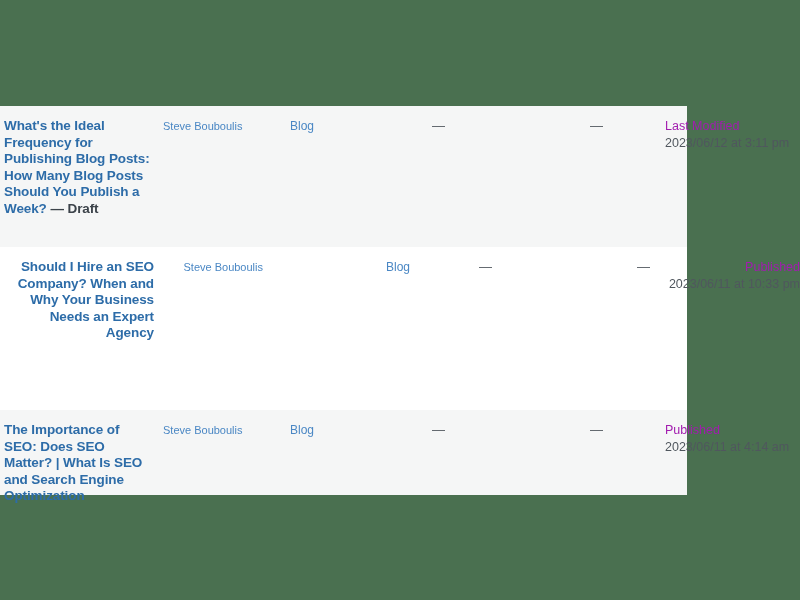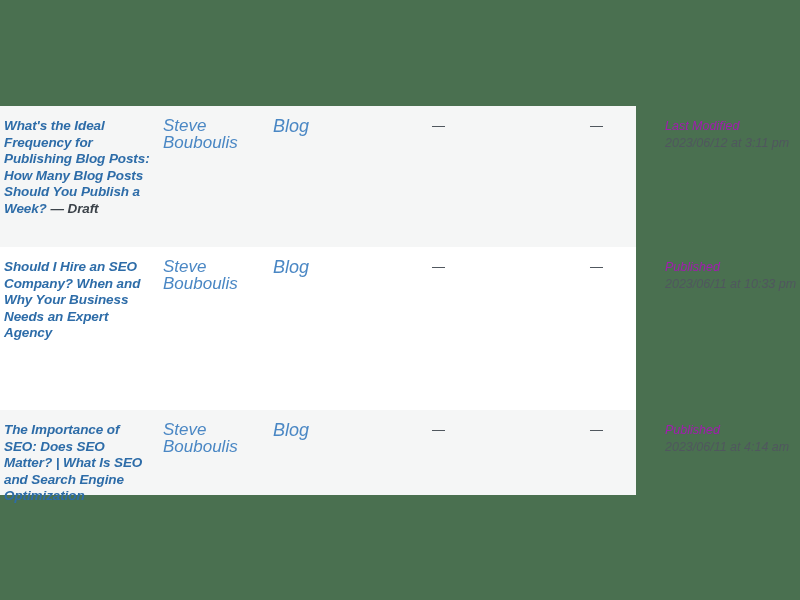--- a/index.html
+++ b/index.html
@@ -21,32 +21,31 @@
   }
   .post-table {
     position: absolute;
     left: 0;
     top: 106px;
     width: 800px;
   }
   .post-row {
     position: relative;
     box-sizing: border-box;
-    width: 636px;
+    width: 687px;
     padding: 12px 0 0 0;
-    font-style: italic;
   }
   .post-row.alt {
     background: #f5f6f6;
   }
   .post-row.plain {
     background: #ffffff;
   }
   .row-1 { height: 141px; }
-  .row-2 { height: 163px; }
+  .row-2 { height: 163px; text-align: right; }
   .row-3 { height: 85px; }
 
   .cell {
     position: absolute;
     top: 12px;
     font-size: 13px;
     line-height: 16.5px;
   }
 
   .col-title {
@@ -65,29 +64,29 @@
   }
   .col-title .draft-suffix {
     color: #3c434a;
     font-weight: bold;
   }
 
   .col-author {
     left: 163px;
     width: 100px;
     color: #4a87c4;
-    font-size: 17px;
+    font-size: 11px;
     cursor: pointer;
   }
 
   .col-categories {
-    left: 273px;
+    left: 290px;
     width: 120px;
     color: #4a87c4;
-    font-size: 18px;
+    font-size: 12px;
     cursor: pointer;
   }
 
   .col-tags {
     left: 432px;
     width: 60px;
     color: #50575e;
     font-size: 13px;
   }
 

